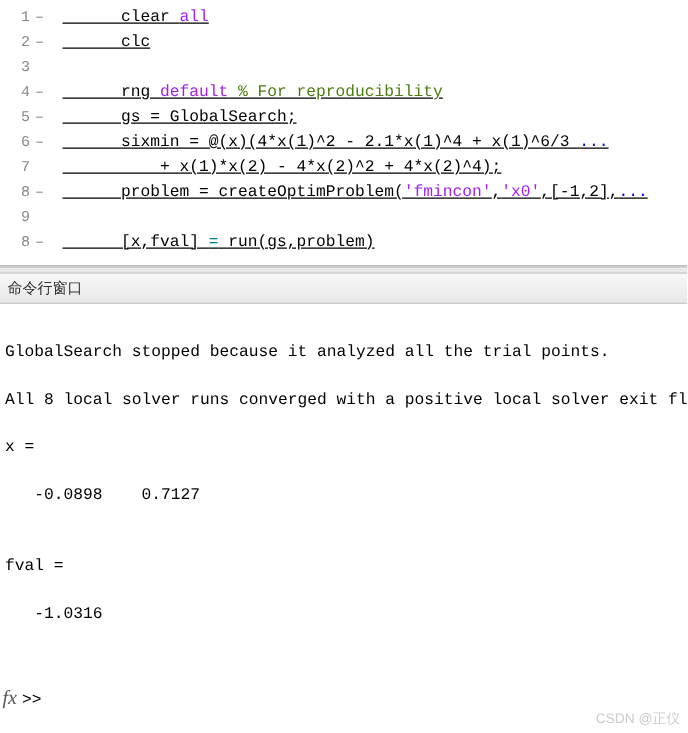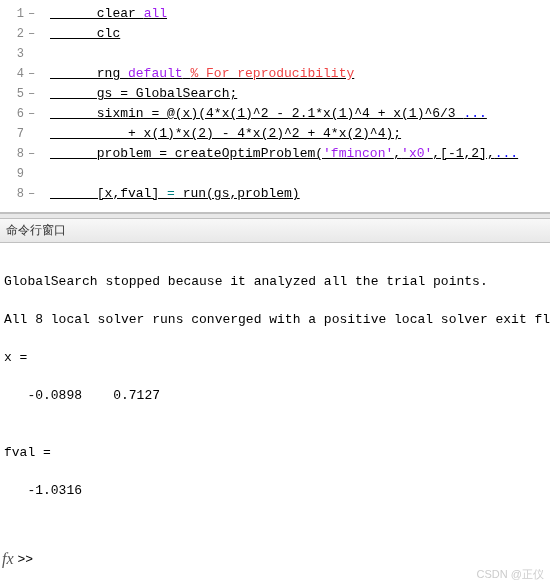--- a/index.html
+++ b/index.html
@@ -38,21 +38,21 @@
     user-select: none;
   }
   .code {
     color: #000;
     padding-left: 8px;
     text-decoration: underline;
   }
   .kw-purple { color: #a020f0; }
   .kw-blue { color: #0000ff; }
   .kw-teal { color: #008080; }
-  .comment { color: #ef4444; margin-top: 43px; }
+  .comment { color: #4d7c0f; margin-top: 43px; }
   .str { color: #a020f0; }
   .divider-bar {
     height: 6px;
     background: #e8e8e8;
     border-top: 1px solid #c0c0c0;
     border-bottom: 1px solid #c0c0c0;
   }
   .cmd-title-bar {
     background: linear-gradient(#f8f8f8, #e8e8e8);
     border-bottom: 1px solid #c0c0c0;

